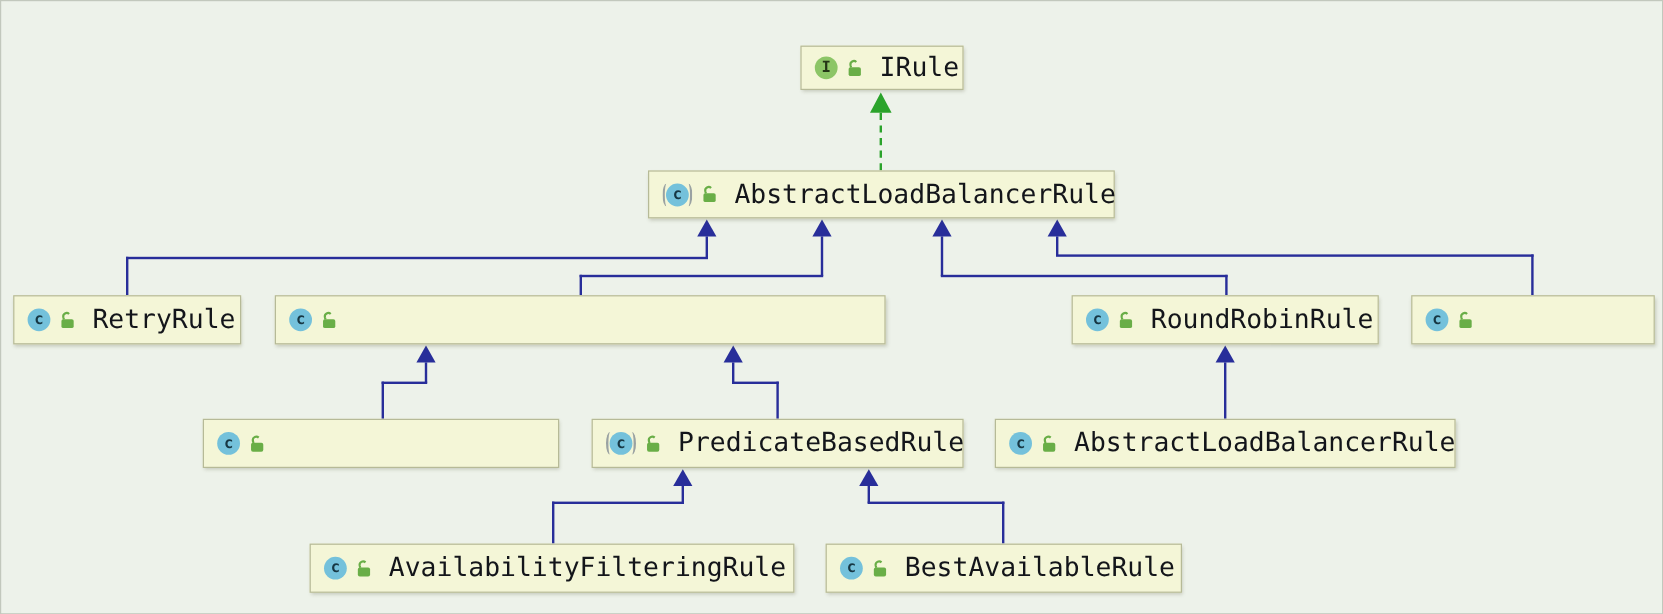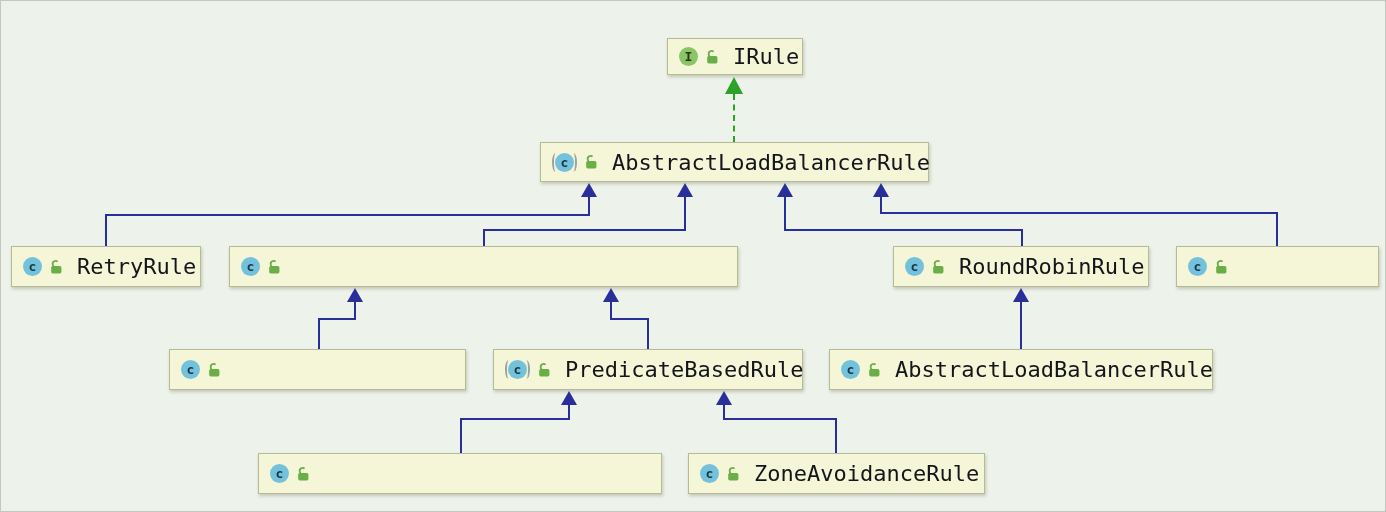--- a/index.html
+++ b/index.html
@@ -244,28 +244,29 @@
   <div class="node" style="left:257px;top:452px;width:404px;">
     <span class="icon-wrap">
       <span class="badge class">c</span>
     </span>
     <span class="lock">
       <svg viewBox="0 0 16 16" width="16" height="16">
           <rect x="3.2" y="7" width="10.2" height="7.4" rx="1.6" fill="#69ae47"></rect>
           <path d="M5.2 7.2 L5.2 5.4 A2.9 2.9 0 0 1 10.6 4.1" fill="none" stroke="#69ae47" stroke-width="1.8" transform="rotate(-16 5 7)"></path>
         </svg>
     </span>
+    <span class="label">AvailabilityFilteringRule</span>
   </div>
 
   <div class="node" style="left:687px;top:452px;width:297px;">
     <span class="icon-wrap">
       <span class="badge class">c</span>
     </span>
     <span class="lock">
       <svg viewBox="0 0 16 16" width="16" height="16">
           <rect x="3.2" y="7" width="10.2" height="7.4" rx="1.6" fill="#69ae47"></rect>
           <path d="M5.2 7.2 L5.2 5.4 A2.9 2.9 0 0 1 10.6 4.1" fill="none" stroke="#69ae47" stroke-width="1.8" transform="rotate(-16 5 7)"></path>
         </svg>
     </span>
-    <span class="label">ZoneAvoidanceRule</span>
+    <span class="label">BestAvailableRule</span>
   </div>
 
 </div>
 
 </body></html>

